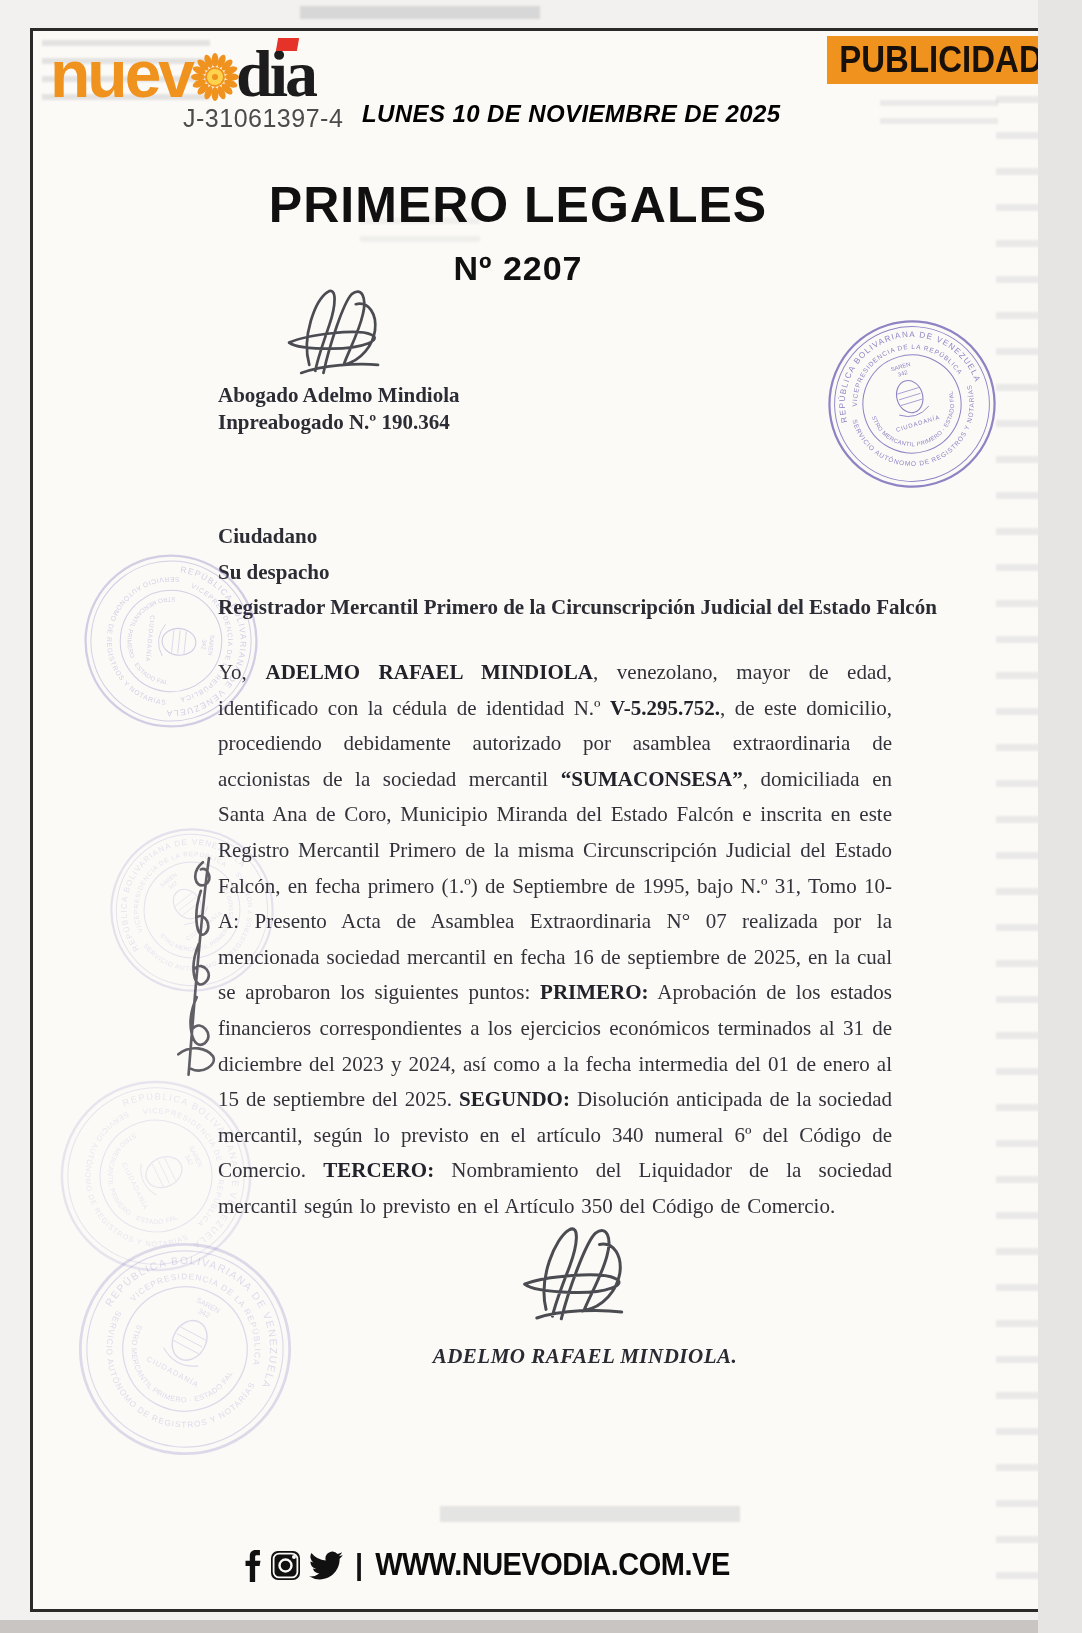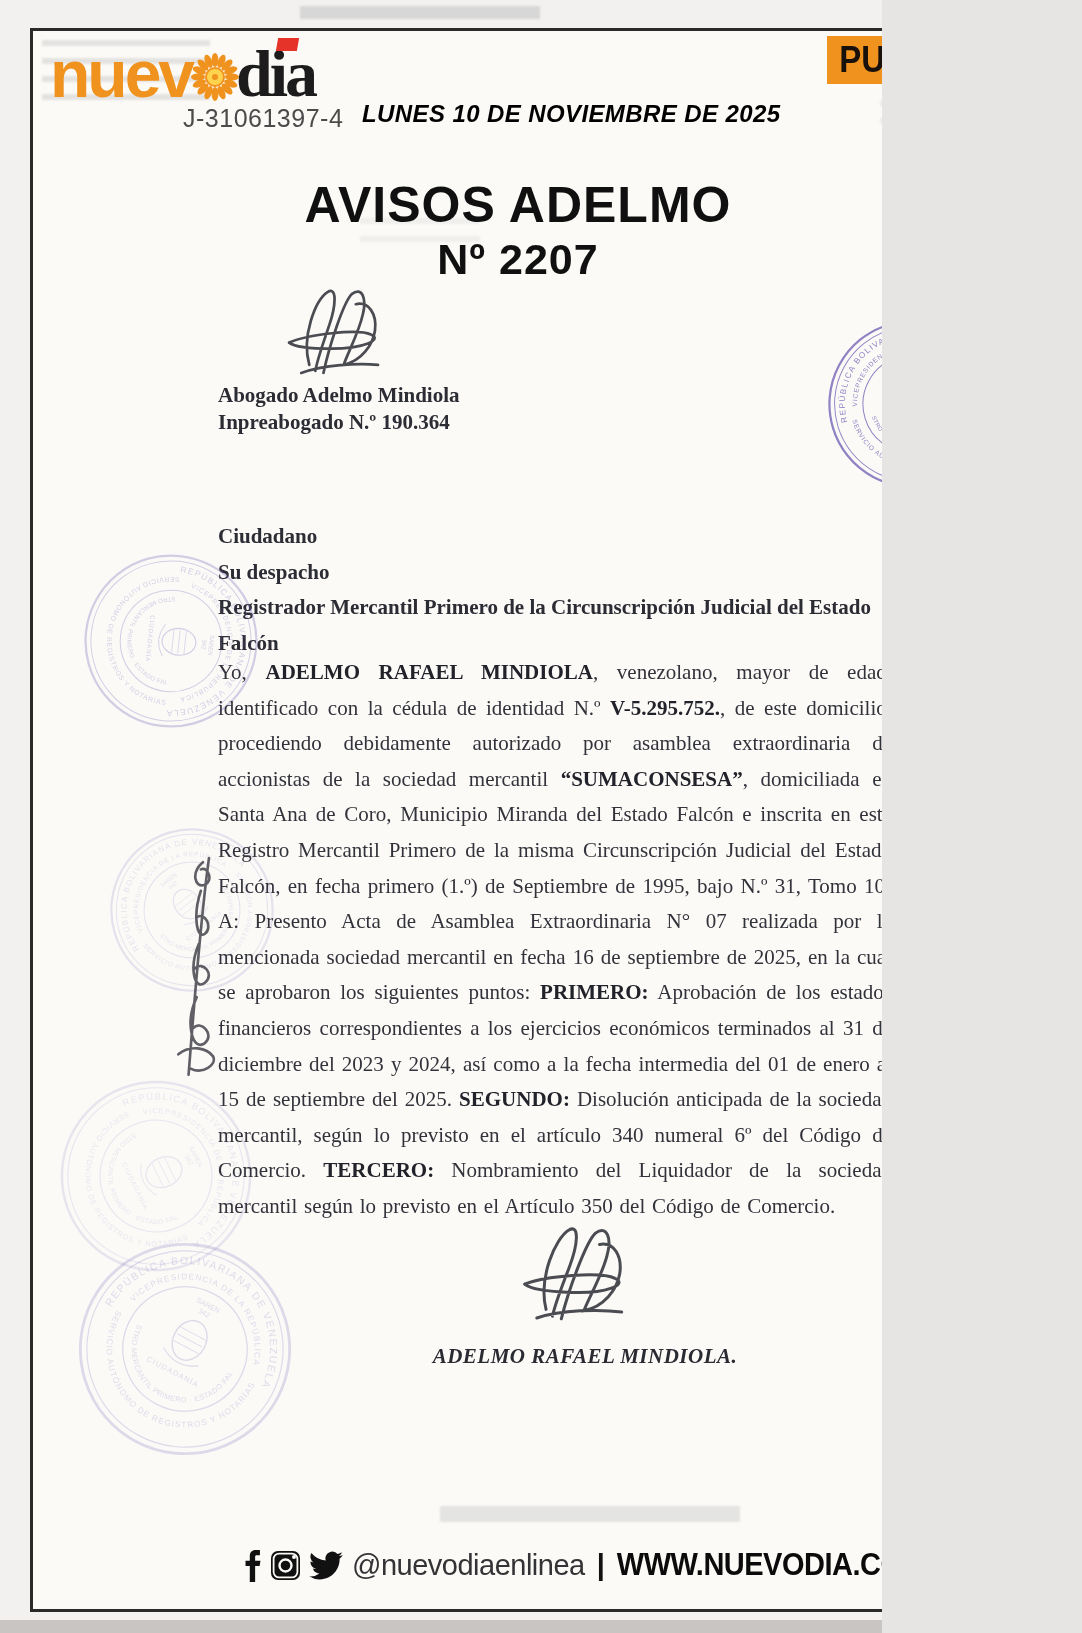--- a/index.html
+++ b/index.html
@@ -1,16 +1,16 @@
 <!DOCTYPE html>
 <html><head>
 <meta charset="utf-8">
 <style>
   html,body{margin:0;padding:0;background:#e7e5e3;}
-  #canvas{position:relative;width:882px;height:1633px;background:#f2f1ef;overflow:hidden;
+  #canvas{position:relative;width:1038px;height:1633px;background:#f2f1ef;overflow:hidden;
           font-family:"Liberation Sans",sans-serif;}
   .page{position:absolute;left:30px;top:28px;width:1023px;height:1584px;background:#fbfaf7;
         border:3px solid #2a2a2a;box-sizing:border-box;}
   .bottom-strip{position:absolute;left:0;top:1620px;width:1082px;height:13px;background:#c8c5c2;}
 
   
   .bleed{position:absolute;filter:blur(1.2px);pointer-events:none;}
   .bleed-rows{background:repeating-linear-gradient(to bottom,rgba(115,115,122,.38) 0 6px,transparent 6px 18px);}
   .bleed-col{background:repeating-linear-gradient(to bottom,rgba(110,110,120,.30) 0 7px,transparent 7px 36px);}
 
@@ -22,21 +22,21 @@
   .logo-sun{margin:6px -3px 0 -1px;}
   .logo-reg{position:absolute;left:183px;top:104px;font-size:25px;color:#4b4b4b;letter-spacing:.5px;}
   .date-line{position:absolute;left:362px;top:100px;font-size:24px;font-weight:bold;color:#000000;letter-spacing:.4px;font-style:italic;}
   .badge{position:absolute;left:827px;top:36px;width:228px;height:48px;background:#F0921E;
          display:flex;align-items:center;justify-content:center;}
   .badge span{font-size:33px;font-weight:bold;color:#18100a;transform:scale(1.0,1.1);letter-spacing:0;}
 
   
   .title-block{position:absolute;left:170px;top:176px;width:696px;text-align:center;color:#101010;}
   .title-main{font-size:50px;font-weight:bold;letter-spacing:1px;}
-  .title-num{font-size:43px;font-weight:bold;margin-top:1px;letter-spacing:1px;}
+  .title-num{font-size:34px;font-weight:bold;margin-top:15px;letter-spacing:1px;}
 
   
   .serif{font-family:"Liberation Serif",serif;}
   .attorney{position:absolute;left:218px;top:382px;font-size:21px;font-weight:bold;color:#2c2c34;line-height:27px;}
   .addressee{position:absolute;left:218px;top:479px;font-size:21px;font-weight:bold;color:#2c2c34;line-height:35.5px;margin-top:40px;}
   .body-text{position:absolute;left:218px;top:655px;width:674px;font-size:21px;color:#32323a;
              line-height:35.6px;text-align:justify;word-spacing:1.5px;}
   .body-text .b{font-weight:bold;color:#22222b;}
   .closing-name{position:absolute;left:380px;top:1344px;width:410px;text-align:center;
                 font-size:21px;font-weight:bold;font-style:italic;color:#2a2a32;letter-spacing:.5px;}
@@ -141,21 +141,21 @@
       <span class="logo-accent"></span>
     </span>
   </div>
   <div class="logo-reg">J-31061397-4</div>
   <div class="date-line">LUNES 10 DE NOVIEMBRE DE 2025</div>
   <div class="badge">
     <span>PUBLICIDAD</span>
   </div>
 
   <div class="title-block">
-    <div class="title-main">AVISOS ADELMO</div>
+    <div class="title-main">PRIMERO LEGALES</div>
     <div class="title-num">Nº 2207</div>
   </div>
 
   <svg class="sig" style="left:270px;top:284px" width="118" height="96" viewBox="0 0 115 95">
       <use href="#sig-sym"></use>
     </svg>
 
   <div class="attorney serif">
     <div>Abogado Adelmo Mindiola</div>
     <div>Inpreabogado N.º 190.364</div>
@@ -206,19 +206,18 @@
     </svg>
     <svg width="29" height="29" viewBox="0 0 29 29">
       <rect x="0" y="0" width="29" height="29" rx="7" fill="#111"></rect>
       <circle cx="14.5" cy="14.5" r="6" fill="none" stroke="#fbfaf7" stroke-width="2.4"></circle>
       <circle cx="23" cy="6" r="2" fill="#fbfaf7"></circle>
       <rect x="2.6" y="2.6" width="23.8" height="23.8" rx="5.5" fill="none" stroke="#fbfaf7" stroke-width="1.8"></rect>
     </svg>
     <svg width="34" height="29" viewBox="0 0 24 20">
       <path d="M23.9 2.6a9.8 9.8 0 01-2.8.8A4.9 4.9 0 0023.3.7a9.9 9.9 0 01-3.1 1.2A4.9 4.9 0 0011.8 6.4 13.9 13.9 0 011.7 1.2a4.9 4.9 0 001.5 6.6A4.9 4.9 0 011 7.2v.1a4.9 4.9 0 003.9 4.8 5 5 0 01-2.2.1 4.9 4.9 0 004.6 3.4A9.9 9.9 0 010 17.6a13.9 13.9 0 007.6 2.2c9 0 14-7.5 14-14v-.6a10 10 0 002.3-2.6z" fill="#111"></path>
     </svg>
-    <span class="handle">@nuevodiaenlinea</span>
     <span class="sep">|</span>
     <span class="site">WWW.NUEVODIA.COM.VE</span>
   </div>
 
   <div class="bottom-strip"></div>
 </div>
 
 </body></html>

